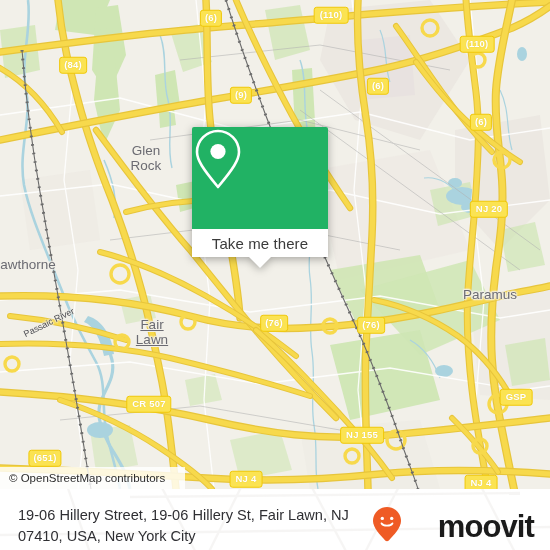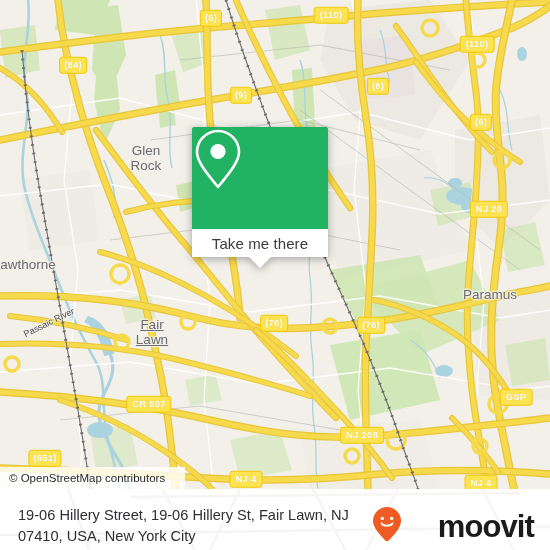--- a/index.html
+++ b/index.html
@@ -299,21 +299,21 @@
     <div class="shield wide" style="left:331px;top:15px;">(110)</div>
     <div class="shield wide" style="left:477px;top:44px;">(110)</div>
     <div class="shield" style="left:241px;top:95px;">(9)</div>
     <div class="shield" style="left:378px;top:86px;">(6)</div>
     <div class="shield" style="left:481px;top:122px;">(6)</div>
     <div class="shield wide" style="left:489px;top:209px;">NJ 20</div>
     <div class="shield" style="left:274px;top:323px;">(76)</div>
     <div class="shield" style="left:371px;top:325px;">(76)</div>
     <div class="shield wide" style="left:149px;top:404px;">CR 507</div>
     <div class="shield wide" style="left:516px;top:397px;">GSP</div>
-    <div class="shield wide" style="left:362px;top:435px;">NJ 208</div>
+    <div class="shield wide" style="left:362px;top:435px;">NJ 155</div>
     <div class="shield" style="left:45px;top:458px;">(651)</div>
     <div class="shield wide" style="left:246px;top:479px;">NJ 4</div>
     <div class="shield wide" style="left:481px;top:483px;">NJ 4</div>
 
     <div class="place" style="left:146px;top:158px;white-space:pre;">Glen
 Rock</div>
     <div class="place" style="left:28px;top:264px;">awthorne</div>
     <div class="place" style="left:152px;top:332px;white-space:pre;text-decoration:underline;">Fair
 Lawn</div>
     <div class="place" style="left:490px;top:294px;">Paramus</div>

